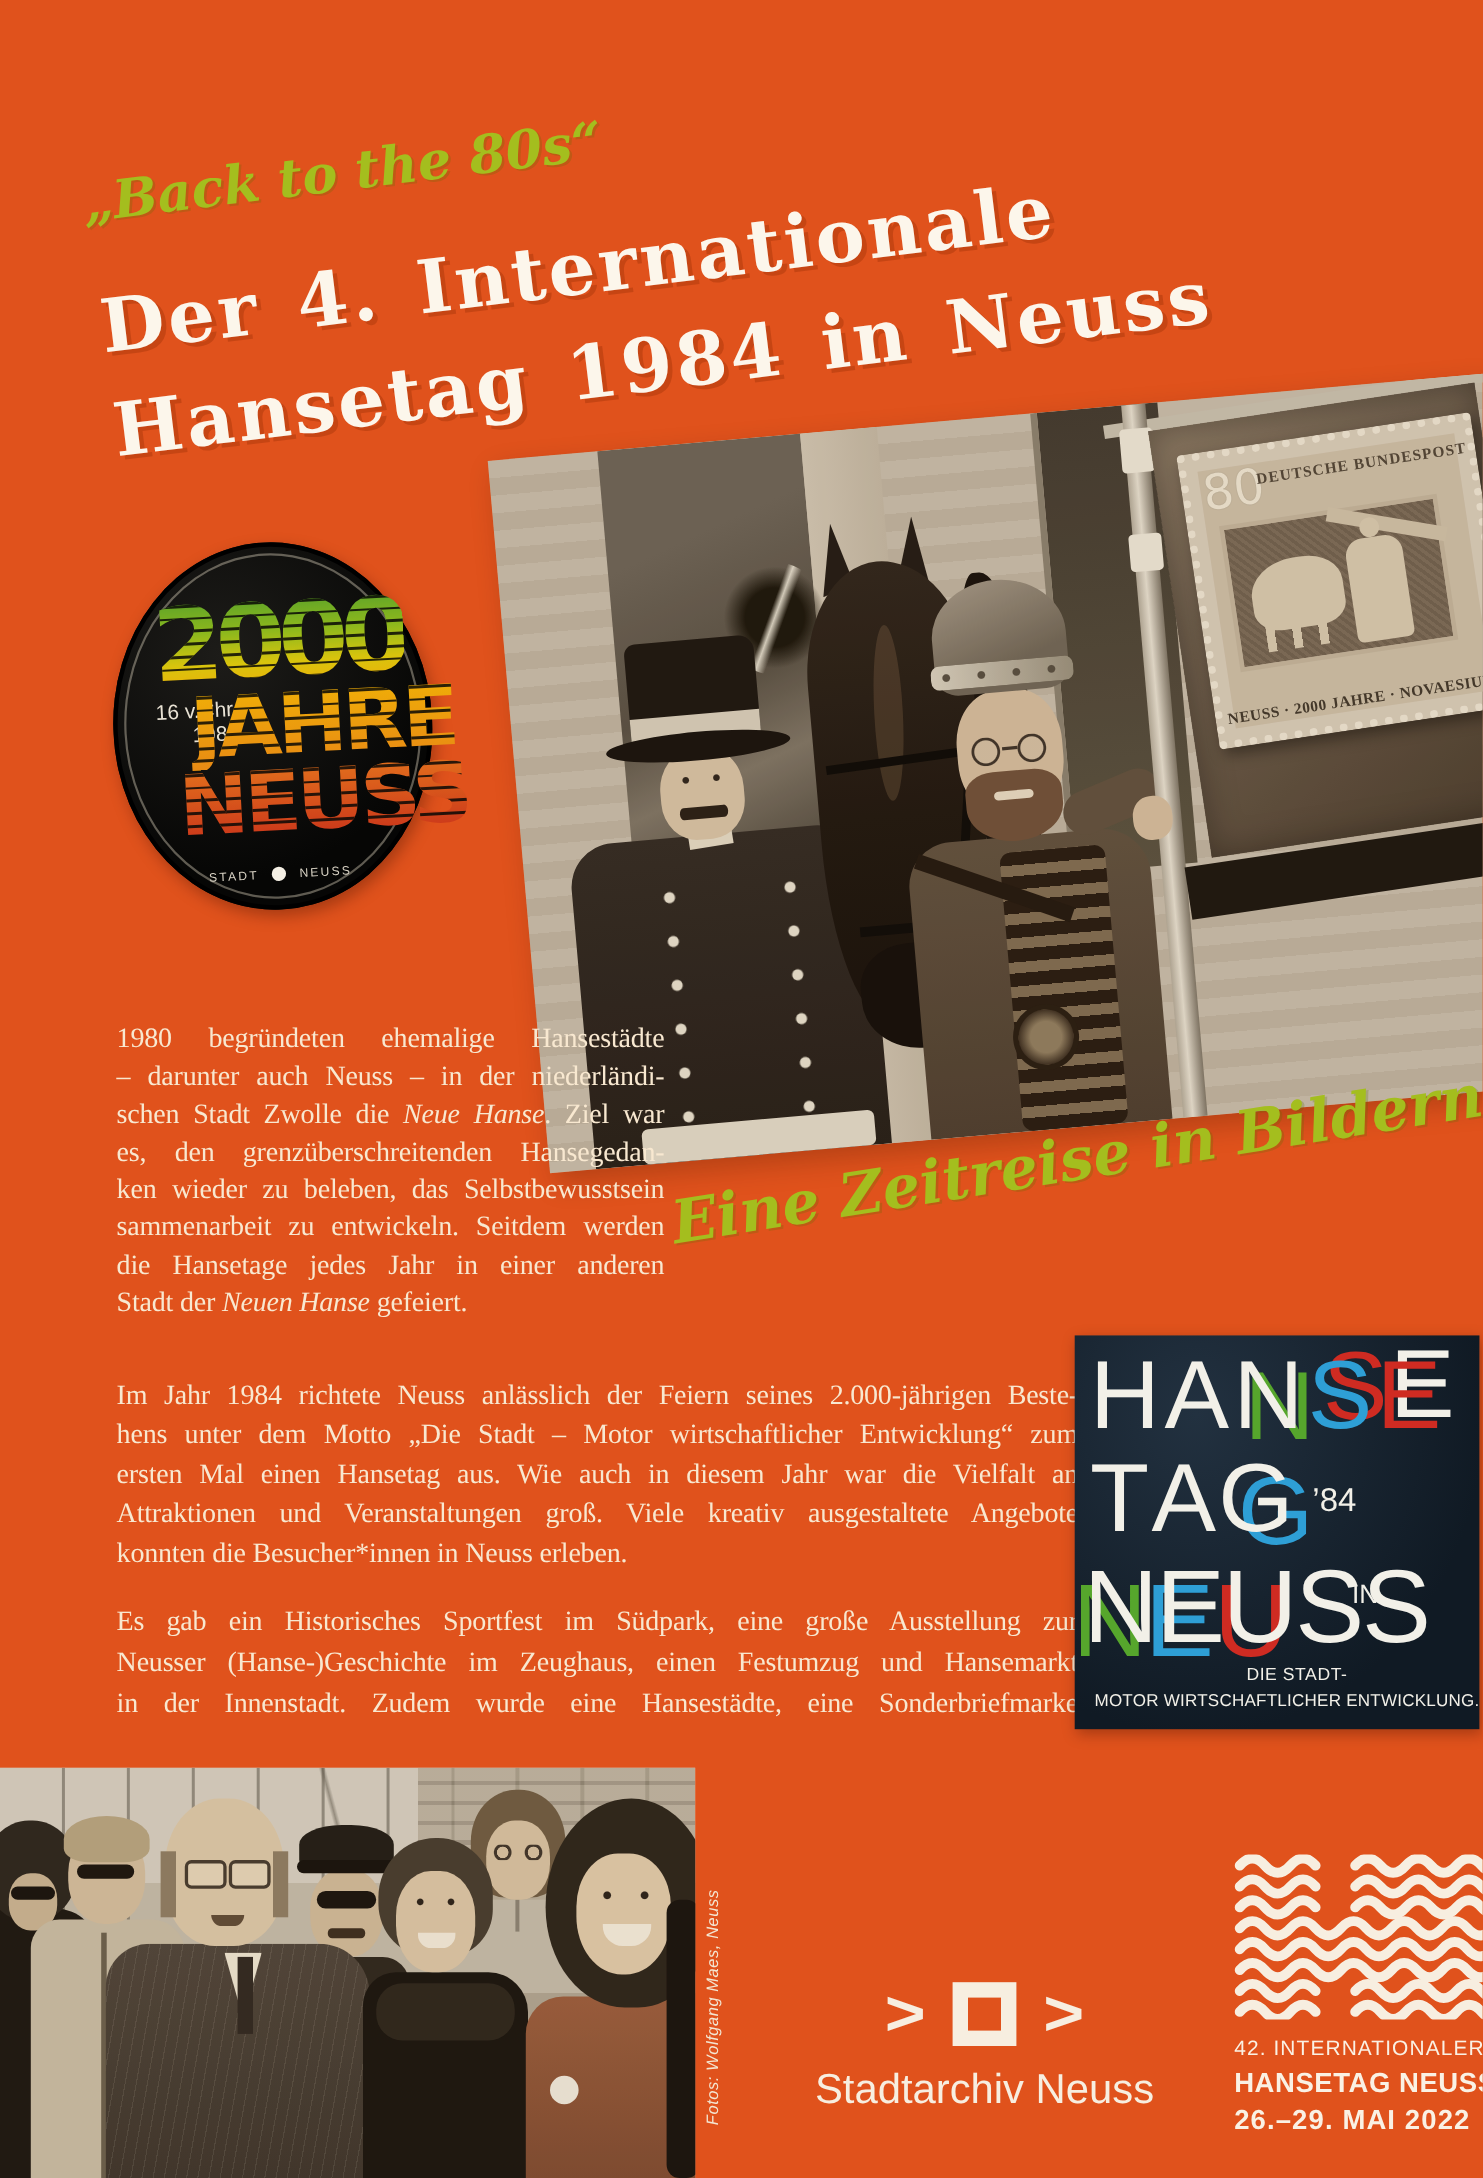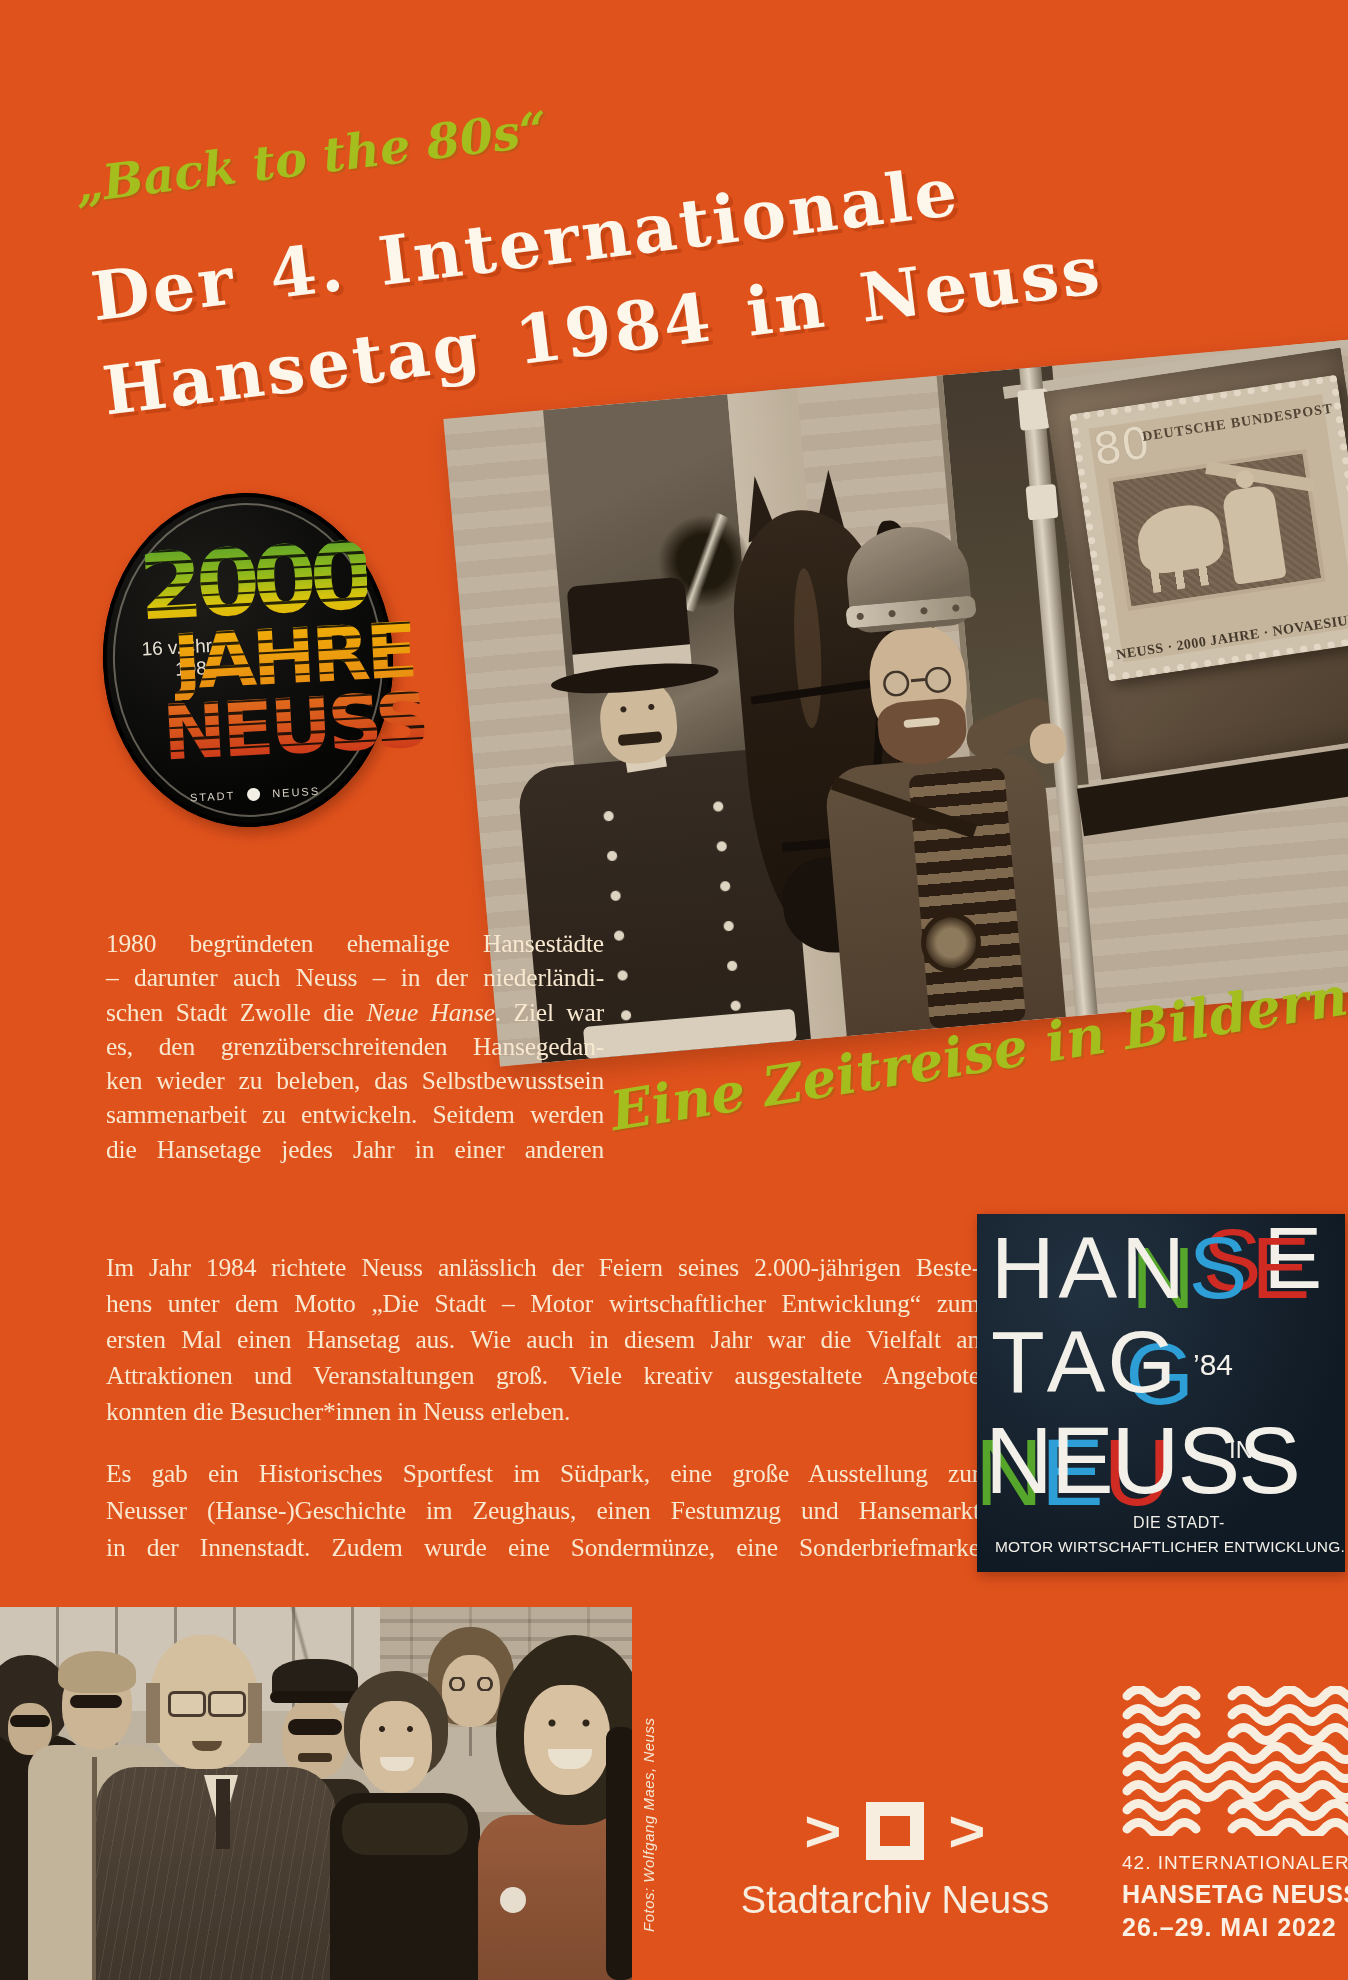--- a/index.html
+++ b/index.html
@@ -323,34 +323,35 @@
   <div class="tagline">Eine Zeitreise in Bildern</div>
 
   <div class="para p1">
     <div class="pline">1980 begründeten ehemalige Hansestädte</div>
     <div class="pline">– darunter auch Neuss – in der niederländi-</div>
     <div class="pline"><span>schen Stadt Zwolle die </span><em>Neue Hanse</em><span>. Ziel war</span></div>
     <div class="pline">es, den grenzüberschreitenden Hansegedan-</div>
     <div class="pline">ken wieder zu beleben, das Selbstbewusstsein</div>
     <div class="pline">sammenarbeit zu entwickeln. Seitdem werden</div>
     <div class="pline">die Hansetage jedes Jahr in einer anderen</div>
+    <div class="pline end"><span>Stadt der </span><em>Neuen Hanse</em><span> gefeiert.</span></div>
   </div>
 
   <div class="para p2">
     <div class="pline">Im Jahr 1984 richtete Neuss anlässlich der Feiern seines 2.000-jährigen Beste-</div>
     <div class="pline">hens unter dem Motto „Die Stadt – Motor wirtschaftlicher Entwicklung“ zum</div>
     <div class="pline">ersten Mal einen Hansetag aus. Wie auch in diesem Jahr war die Vielfalt an</div>
     <div class="pline">Attraktionen und Veranstaltungen groß. Viele kreativ ausgestaltete Angebote</div>
     <div class="pline end">konnten die Besucher*innen in Neuss erleben.</div>
   </div>
 
   <div class="para p3">
     <div class="pline">Es gab ein Historisches Sportfest im Südpark, eine große Ausstellung zur</div>
     <div class="pline">Neusser (Hanse-)Geschichte im Zeughaus, einen Festumzug und Hansemarkt</div>
-    <div class="pline">in der Innenstadt. Zudem wurde eine Sondermünze, eine Sonderbriefmarke</div>
+    <div class="pline">in der Innenstadt. Zudem wurde eine Hansestädte, eine Sonderbriefmarke</div>
   </div>
 
   <div class="h84">
     <div class="h84-row r1"><span class="ch">H</span><span class="ch">A</span><span class="ch">N</span><span class="ch">S</span><span class="ch">E</span></div>
     <div class="h84-row r2"><span class="ch">T</span><span class="ch">A</span><span class="ch">G</span></div>
     <div class="h84-year">’84</div>
     <div class="h84-in">IN</div>
     <div class="h84-row r3"><span class="ch">N</span><span class="ch">E</span><span class="ch">U</span><span class="ch">S</span><span class="ch">S</span></div>
     <div class="h84-sub1">DIE STADT-</div>
     <div class="h84-sub2">MOTOR WIRTSCHAFTLICHER ENTWICKLUNG.</div>

